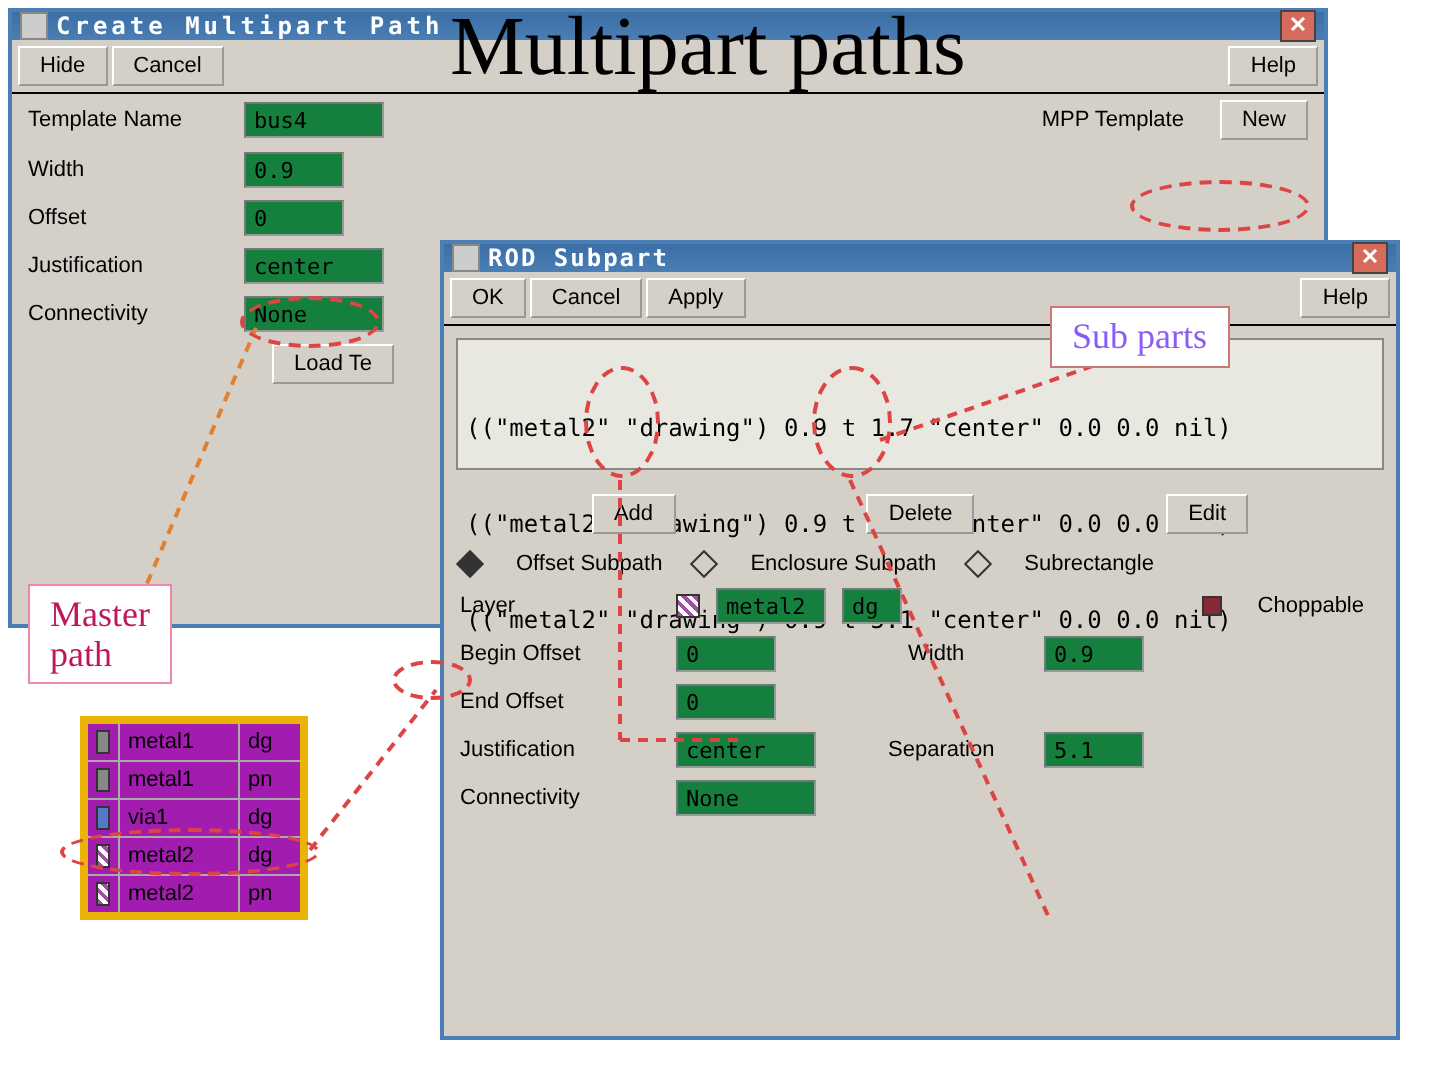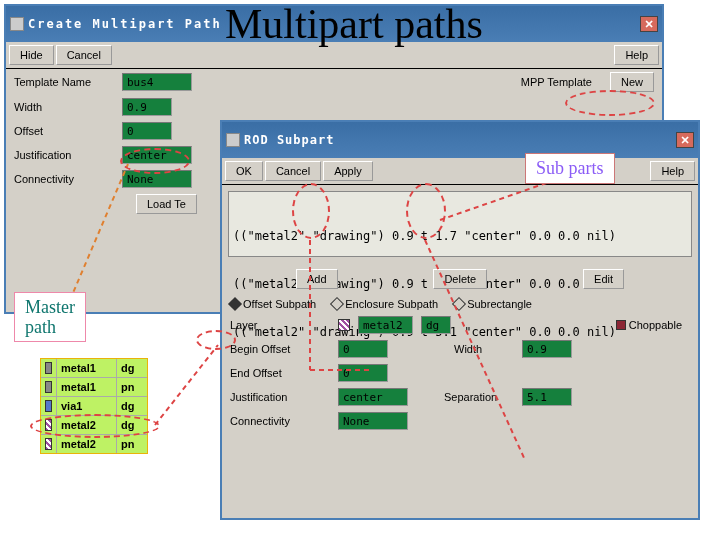--- a/index.html
+++ b/index.html
@@ -1,46 +1,46 @@
 <!DOCTYPE html>
 <html><head>
 <meta charset="utf-8">
 <style>
 * { box-sizing: border-box; margin: 0; padding: 0; }
 body { font-family: Arial, sans-serif; font-size: 11px; width: 720px; height: 540px; position: relative; background: #fff; overflow: hidden; }
-.titlebar { background: linear-gradient(#3a6ea5, #4a7eb5); color: #fff; height: 36px; display: flex; align-items: center; padding: 0 4px; font-weight: bold; }
+.titlebar { background: linear-gradient(#3a6ea5, #4a7eb5); color: #fff; height: 14px; display: flex; align-items: center; padding: 0 4px; font-weight: bold; }
 .titlebar .icon { width: 14px; height: 14px; background: #ccc; margin-right: 4px; border: 1px solid #888; display: inline-block; }
 .titlebar .spacer { flex: 1; }
 .closebtn { width: 18px; height: 16px; background: #d66a5c; border: 1px solid #444; color: #fff; font-weight: bold; text-align: center; line-height: 14px; font-size: 11px; }
 .window { position: absolute; border: 2px solid #4a7eb5; background: #d4d0c8; }
 .win1 { left: 4px; top: 4px; width: 660px; height: 310px; }
 .win2 { left: 220px; top: 120px; width: 480px; height: 400px; }
 .toolbar { background: #d4d0c8; padding: 3px; display: flex; gap: 2px; border-bottom: 1px solid #000000; }
 .btn { background: #d4d0c8; border: 1px solid #999; border-top-color: #fff; border-left-color: #fff; padding: 3px 10px; font-size: 11px; cursor: pointer; }
 .formrow { display: flex; align-items: center; padding: 3px 8px; gap: 8px; }
 .formlabel { width: 100px; font-size: 11px; }
 .forminput { background: #15803d; border: 1px solid #999; border-top-color: #777; border-left-color: #777; padding: 2px 4px; font-size: 11px; font-family: monospace; height: 18px; }
 .w70 { width: 70px; }
 .w50 { width: 50px; }
 .annotation { position: absolute; z-index: 100; }
 .bigtitle { font-family: "Times New Roman", serif; font-size: 42px; font-weight: normal; color: #000; }
 .boxlabel { background: #fff; border: 1px solid #c77; padding: 4px 10px; font-family: "Times New Roman", serif; font-size: 18px; color: #8b5cf6; }
-.boxlabel.orange { border-color: #e8a; color: #0f766e; }
+.boxlabel.orange { border-color: #e8a; color: #be185d; }
 .dashcircle { position: absolute; border: 2px dashed #d44; border-radius: 50%; z-index: 99; pointer-events: none; }
 .listbox { background: #e8e8e0; border: 1px solid #888; padding: 4px; font-family: monospace; font-size: 12px; line-height: 16px; white-space: pre; }
-.table { position: absolute; border: 1px solid #eab308; background: #bef264; font-weight: bold; }
+.table { position: absolute; border: 4px solid #eab308; background: #a21caf; }
 .table-row { display: flex; border-bottom: 1px solid #aaa; }
 .table-row:last-child { border-bottom: none; }
 .table-cell { border-right: 1px solid #aaa; padding: 2px 4px; font-size: 11px; height: 18px; display: flex; align-items: center; }
 .table-cell:last-child { border-right: none; }
 .c1 { width: 16px; justify-content: center; }
 .c2 { width: 60px; }
 .c3 { width: 30px; }
 .swatch { width: 12px; height: 12px; border: 1px solid #333; display: inline-block; }
-.radio { display: inline-flex; align-items: center; gap: 3px; margin-right: 8px; text-align: right; }
+.radio { display: inline-flex; align-items: center; gap: 18px; margin-right: 8px; text-align: right; }
 .diamond { width: 10px; height: 10px; background: #333; transform: rotate(45deg); display: inline-block; }
 .diamond.open { background: #d4d0c8; border: 1px solid #333; }
 .square { width: 10px; height: 10px; background: #8b2635; border: 1px solid #333; display: inline-block; }
 .swatch-gray { background: #888; }
 .swatch-blue { background: #5577cc; }
 .swatch-striped { background: repeating-linear-gradient(45deg, #a050a0, #a050a0 2px, #fff 2px, #fff 4px); }
 svg.dashline { position: absolute; z-index: 98; pointer-events: none; }
 </style>
 </head>
 <body>

